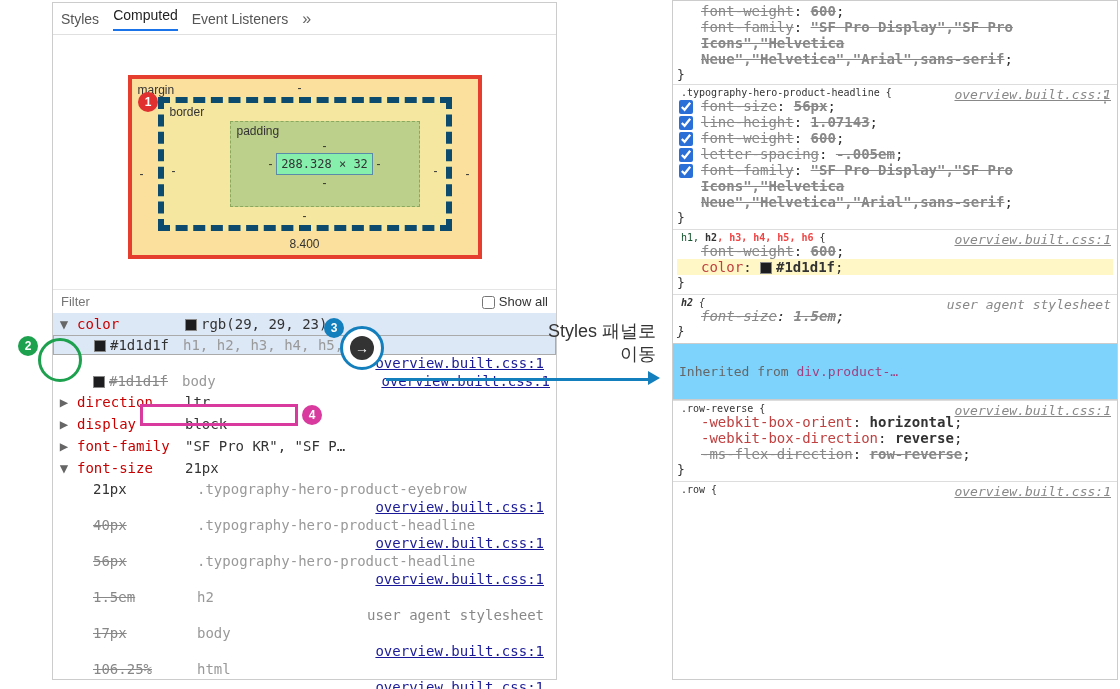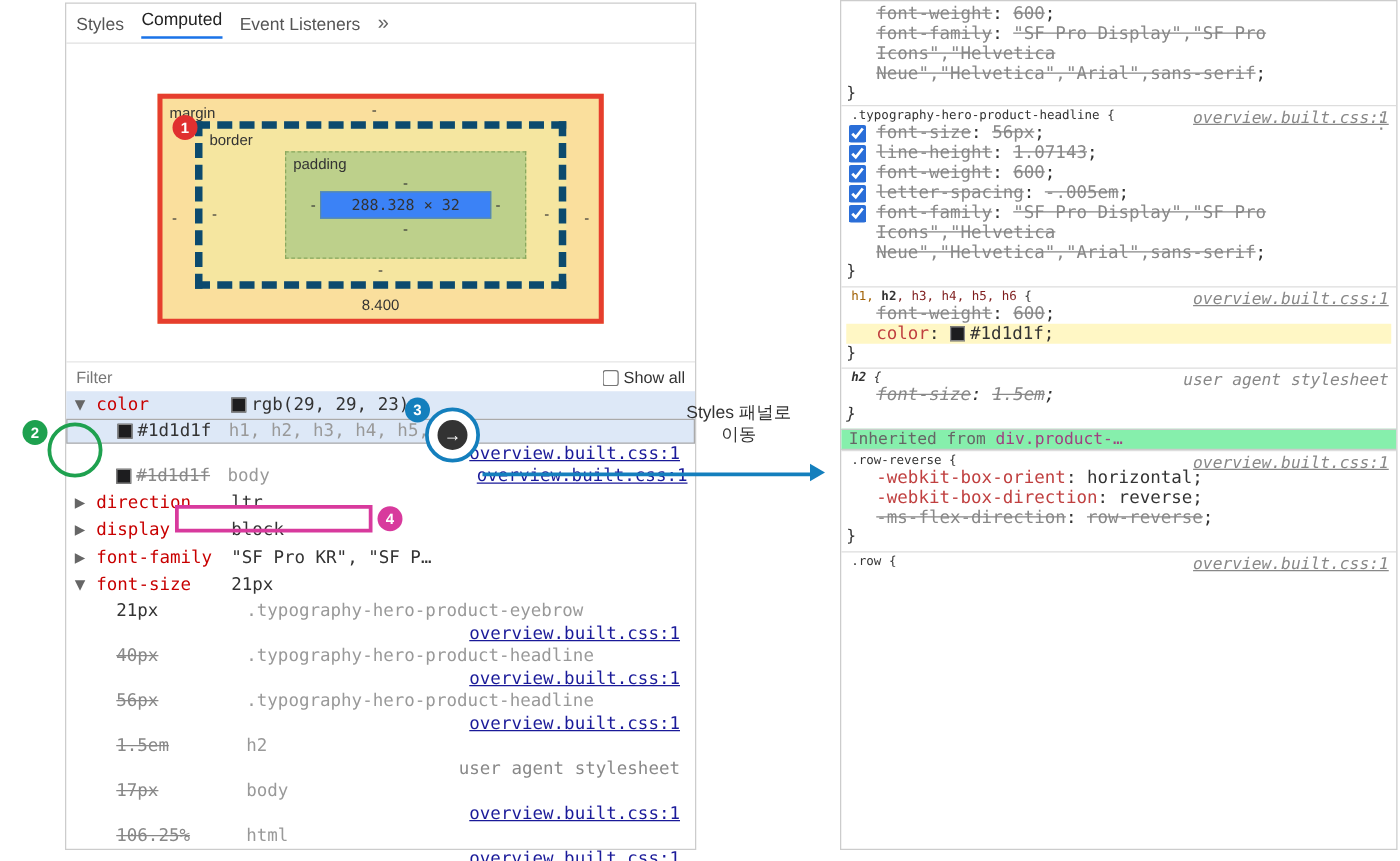--- a/index.html
+++ b/index.html
@@ -16,21 +16,21 @@
 .tabs .tab.active { color: #222; border-bottom: 2px solid #1a73e8; padding-bottom: 6px; margin-bottom: -1px; }
 .tabs .more { color: #666; font-size: 16px; }
 
 .box-model-area { display: flex; justify-content: center; padding: 40px 0 30px 0; position: relative; }
 .bm-margin { border: 4px solid #e63e2e; background: #fadf9d; padding: 18px 26px 24px 26px; position: relative; }
 .bm-label { position: absolute; top: 4px; left: 6px; font-size: 12px; }
 .bm-num { position: absolute; left: 50%; transform: translateX(-50%); font-size: 12px; }
 .bm-border { border: 6px solid #0c4a6e; border-style: dashed; background: #f5e6a0; padding: 18px 26px 18px 26px; position: relative; }
 .bm-border .bm-label { top: 2px; }
 .bm-padding { border: 1px dashed #8aa85e; background: #bdd08b; padding: 16px 20px; position: relative; min-width: 190px; text-align:center;margin-left:40px; }
-.bm-content { background: #3b82f6; border: 1px solid #5a8aa8; padding: 3px 24px; font-size: 12px; display: inline-block; }
+.bm-content { background: #86efac; border: 1px solid #5a8aa8; padding: 3px 4px; font-size: 12px; display: inline-block; }
 .bm-dash { font-size: 12px; }
 
 .filter-row { display: flex; align-items: center; padding: 4px 8px; border-top: 1px solid #e5e5e5; gap: 8px; color: #888; }
 .filter-row input[type="text"] { border: none; outline: none; flex: 1; font-size: 13px; color: #888; }
 .filter-row label { color: #333; font-size: 13px; display: flex; align-items: flex-end; gap: 4px; }
 
 .prop-list { font-size: 14px; }
 .prop-row { display: flex; align-items: center; min-height: 22px; }
 .prop-row.selected { background: #dde8f7; }
 .tw { width: 22px; text-align: center; color: #666; cursor: pointer; }
@@ -45,40 +45,40 @@
 .striked { text-decoration: line-through; color: #888; }
 
 
 .styles-panel { height: 100%; overflow: hidden; padding: 0; }
 .rule { border-top: 1px solid #ddd; padding: 2px 4px 4px 4px; position: relative; }
 .rule .src { position: absolute; right: 6px; top: 2px; font-style: italic; color: #888; text-decoration: underline; font-size: 13px;}
 .rule .src.ua { text-decoration: none; }
 .decl { padding-left: 24px; position: relative; font-size: 14px; }
 .decl .chk { position: absolute; left: 2px; top: 2px; width: 14px; height: 14px; accent-color: #2a6ed8; }
 .decl .p { color: #c04040; }
-.decl .v { color: #333; }
+.decl .v { color: #333; font-weight: bold; }
 .decl.overr .p, .decl.overr .v { text-decoration: line-through; color: #888; }
 .sel-line { padding: 0 4px; font-size: 10px; }
 .brace { color: #333; }
 .prop-link { color: #a04080; }
-.inh-from { background: #86efac; border-top: 1px solid #ccc; border-bottom: 1px solid #ccc; padding: 0 6px; font-size: 13px; color: #666; }
+.inh-from { background: #7dd3fc; border-top: 1px solid #ccc; border-bottom: 1px solid #ccc; padding: 20px 6px; font-size: 13px; color: #666; }
 .h2-bold { font-weight: bold; }
 .highlight-row { background: #fff7c5; }
 
 
 .ann-num { position: absolute; width: 20px; height: 20px; background: #e03030; color: #fff; border-radius: 50%; font-size: 12px; font-weight: bold; text-align: center; line-height: 20px; }
 .ann-2-circle { position: absolute; width: 44px; height: 44px; border: 3px solid #1ea14f; border-radius: 50%; }
 .ann-2-num { position: absolute; width: 20px; height: 20px; background: #1ea14f; color: #fff; border-radius: 50%; font-size: 12px; font-weight: bold; text-align: center; line-height: 20px; }
 .ann-3-circle { position: absolute; width: 44px; height: 44px; border: 3px solid #147fbd; border-radius: 50%; display: flex; align-items: center; justify-content: center; background:#fff; }
 .ann-3-num { position: absolute; width: 20px; height: 20px; background: #147fbd; color: #fff; border-radius: 50%; font-size: 12px; font-weight: bold; text-align: center; line-height: 20px; }
 .ann-arrow-btn { width: 24px; height: 24px; background: #333; border-radius: 50%; color: #fff; display: flex; align-items: center; justify-content: center; font-size: 14px; }
 .ann-4-box { position: absolute; border: 3px solid #d83a9d; }
 .ann-line { position: absolute; height: 0; border-top: 3px solid #147fbd; }
 .ann-arrowhead { position: absolute; width: 0; height: 0; border-left: 12px solid #147fbd; border-top: 7px solid transparent; border-bottom: 7px solid transparent; }
-.center-label { position: absolute; color: #333; font-size: 14px; text-align: center; line-height: 1.3; }
+.center-label { position: absolute; color: #333; font-size: 18px; text-align: right; line-height: 1.3; }
 .kebab { position:absolute; right:4px; top:2px; color:#888; font-size:16px; }
 </style>
 </head>
 <body>
 
 <div class="wrap">
 
   <div class="left-col">
     <div class="panel" style="height:678px;">
       <div class="tabs">
@@ -234,21 +234,21 @@
             <div class="decl overr"><input type="checkbox" class="chk" checked="" style=""><span class="p">font-weight</span>: <span class="v">600</span>;</div>
             <div class="decl overr"><input type="checkbox" class="chk" checked="" style=""><span class="p">letter-spacing</span>: <span class="v">-.005em</span>;</div>
             <div class="decl overr"><input type="checkbox" class="chk" checked="" style=""><span class="p">font-family</span>: <span class="v">"SF Pro Display","SF Pro Icons","Helvetica Neue","Helvetica","Arial",sans-serif</span>;</div>
           </div>
         <div class="brace">}</div>
       </div>
 
       <div class="rule">
         <span class="src">overview.built.css:1</span>
         <div class="sel-line">
-          <span style="color:#a16207;">h1, </span><span class="h2-bold">h2</span><span style="color:#7f1d1d;">, h3, h4, h5, h6</span><span class="brace"> {</span>
+          <span style="color:#14532d;">h1, </span><span class="h2-bold">h2</span><span style="color:#ef4444;font-weight:bold;">, h3, h4, h5, h6</span><span class="brace"> {</span>
         </div>
         <div id="rule3-decls">
             <div class="decl overr"><span class="p">font-weight</span>: <span class="v">600</span>;</div>
             <div class="decl highlight-row"><span class="p">color</span>: <span class="swatch" style="background:#1d1d1f"></span><span class="v">#1d1d1f</span>;</div>
           </div>
         <div class="brace">}</div>
       </div>
 
       <div class="rule">
         <span class="src ua">user agent stylesheet</span>

